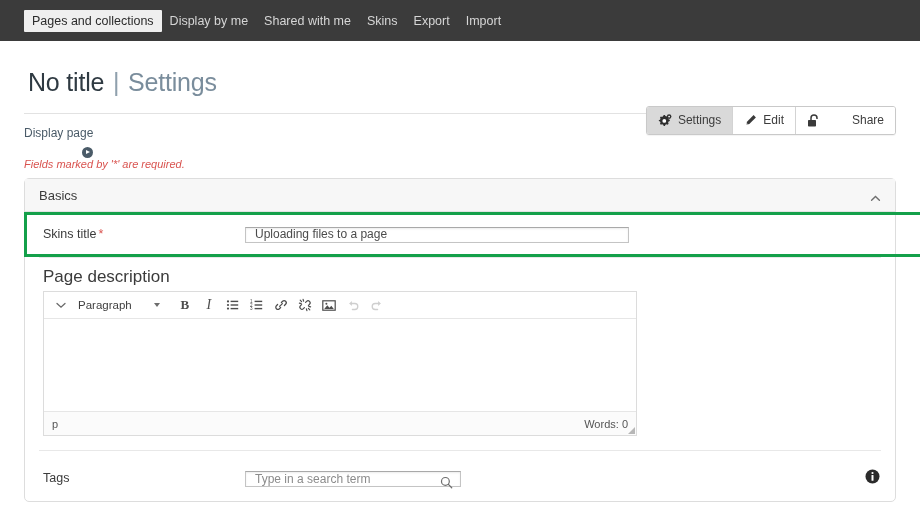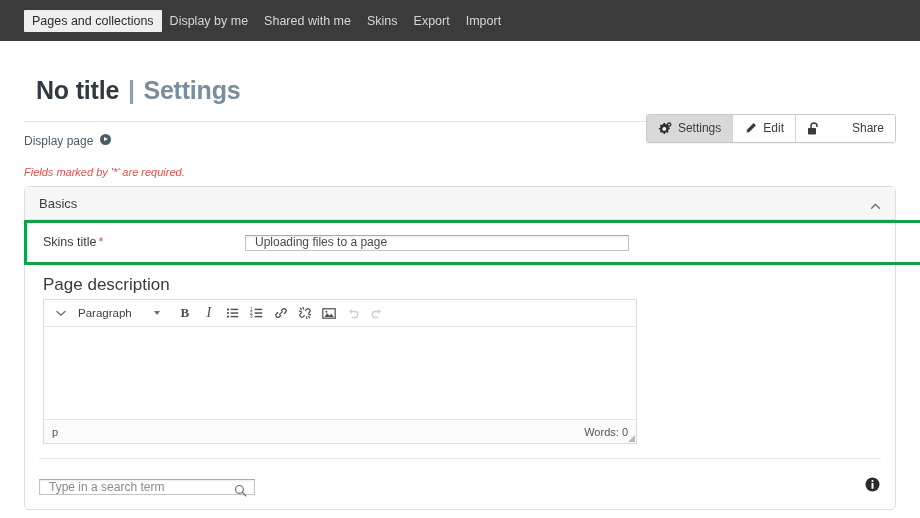--- a/index.html
+++ b/index.html
@@ -31,45 +31,46 @@
   }
   .topbar-tab.active {
     background: #efefef;
     color: #2b2b2b;
     border-radius: 1px;
   }
 
   
   .heading-wrap { padding: 22px 24px 0 24px; }
   h1.page-heading {
-    margin: 12px;
+    margin: 4px;
     font-size: 25px;
-    font-weight: bold;
+    font-weight: normal;
     line-height: 30px;
     letter-spacing: -0.2px;
   }
   h1.page-heading .h-main { color: #2f3a42; }
   h1.page-heading .h-sep  { color: #8fa0ad; padding: 0 2px; }
   h1.page-heading .h-sub  { color: #7a8d9c; }
 
   
   .subrow {
     margin: 16px 24px 0 24px;
     border-top: 1px solid #e2e2e2;
     padding-top: 9px;
     height: 34px;
     position: relative;
   }
   .display-page {
     font-size: 12px;
     color: #4a5b68;
     display: inline-flex;
-    align-items: flex-start;
+    align-items: flex-end;
     gap: 7px;
     line-height: 14px;
+    flex-direction: column;
   }
   .circ-arrow {
     width: 11px; height: 11px;
     border-radius: 50%;
     background: #4a5b68;
     display: inline-block;
     position: relative;
   }
   .circ-arrow::after {
     content: "";
@@ -470,20 +471,21 @@
 
         <div class="ed-status">
           <span>p</span>
           <span>Words: 0</span>
           <span class="resize-grip"></span>
         </div>
       </div>
     </div>
 
     <div class="tags-row form-row no-border">
+      <div class="row-label">Tags</div>
       <div class="search-wrap">
         <input class="txt-input" id="tags-input" type="text" placeholder="Type in a search term" style="">
         <span class="search-ico">
           <svg width="13" height="13" viewBox="0 0 13 13">
             <circle cx="5.4" cy="5.4" r="3.9" fill="none" stroke="#6d6d6d" stroke-width="1.2"></circle>
             <path d="M8.4 8.4l3.3 3.3" stroke="#6d6d6d" stroke-width="1.3" stroke-linecap="round"></path>
           </svg>
         </span>
       </div>
       <span class="info-ico">

